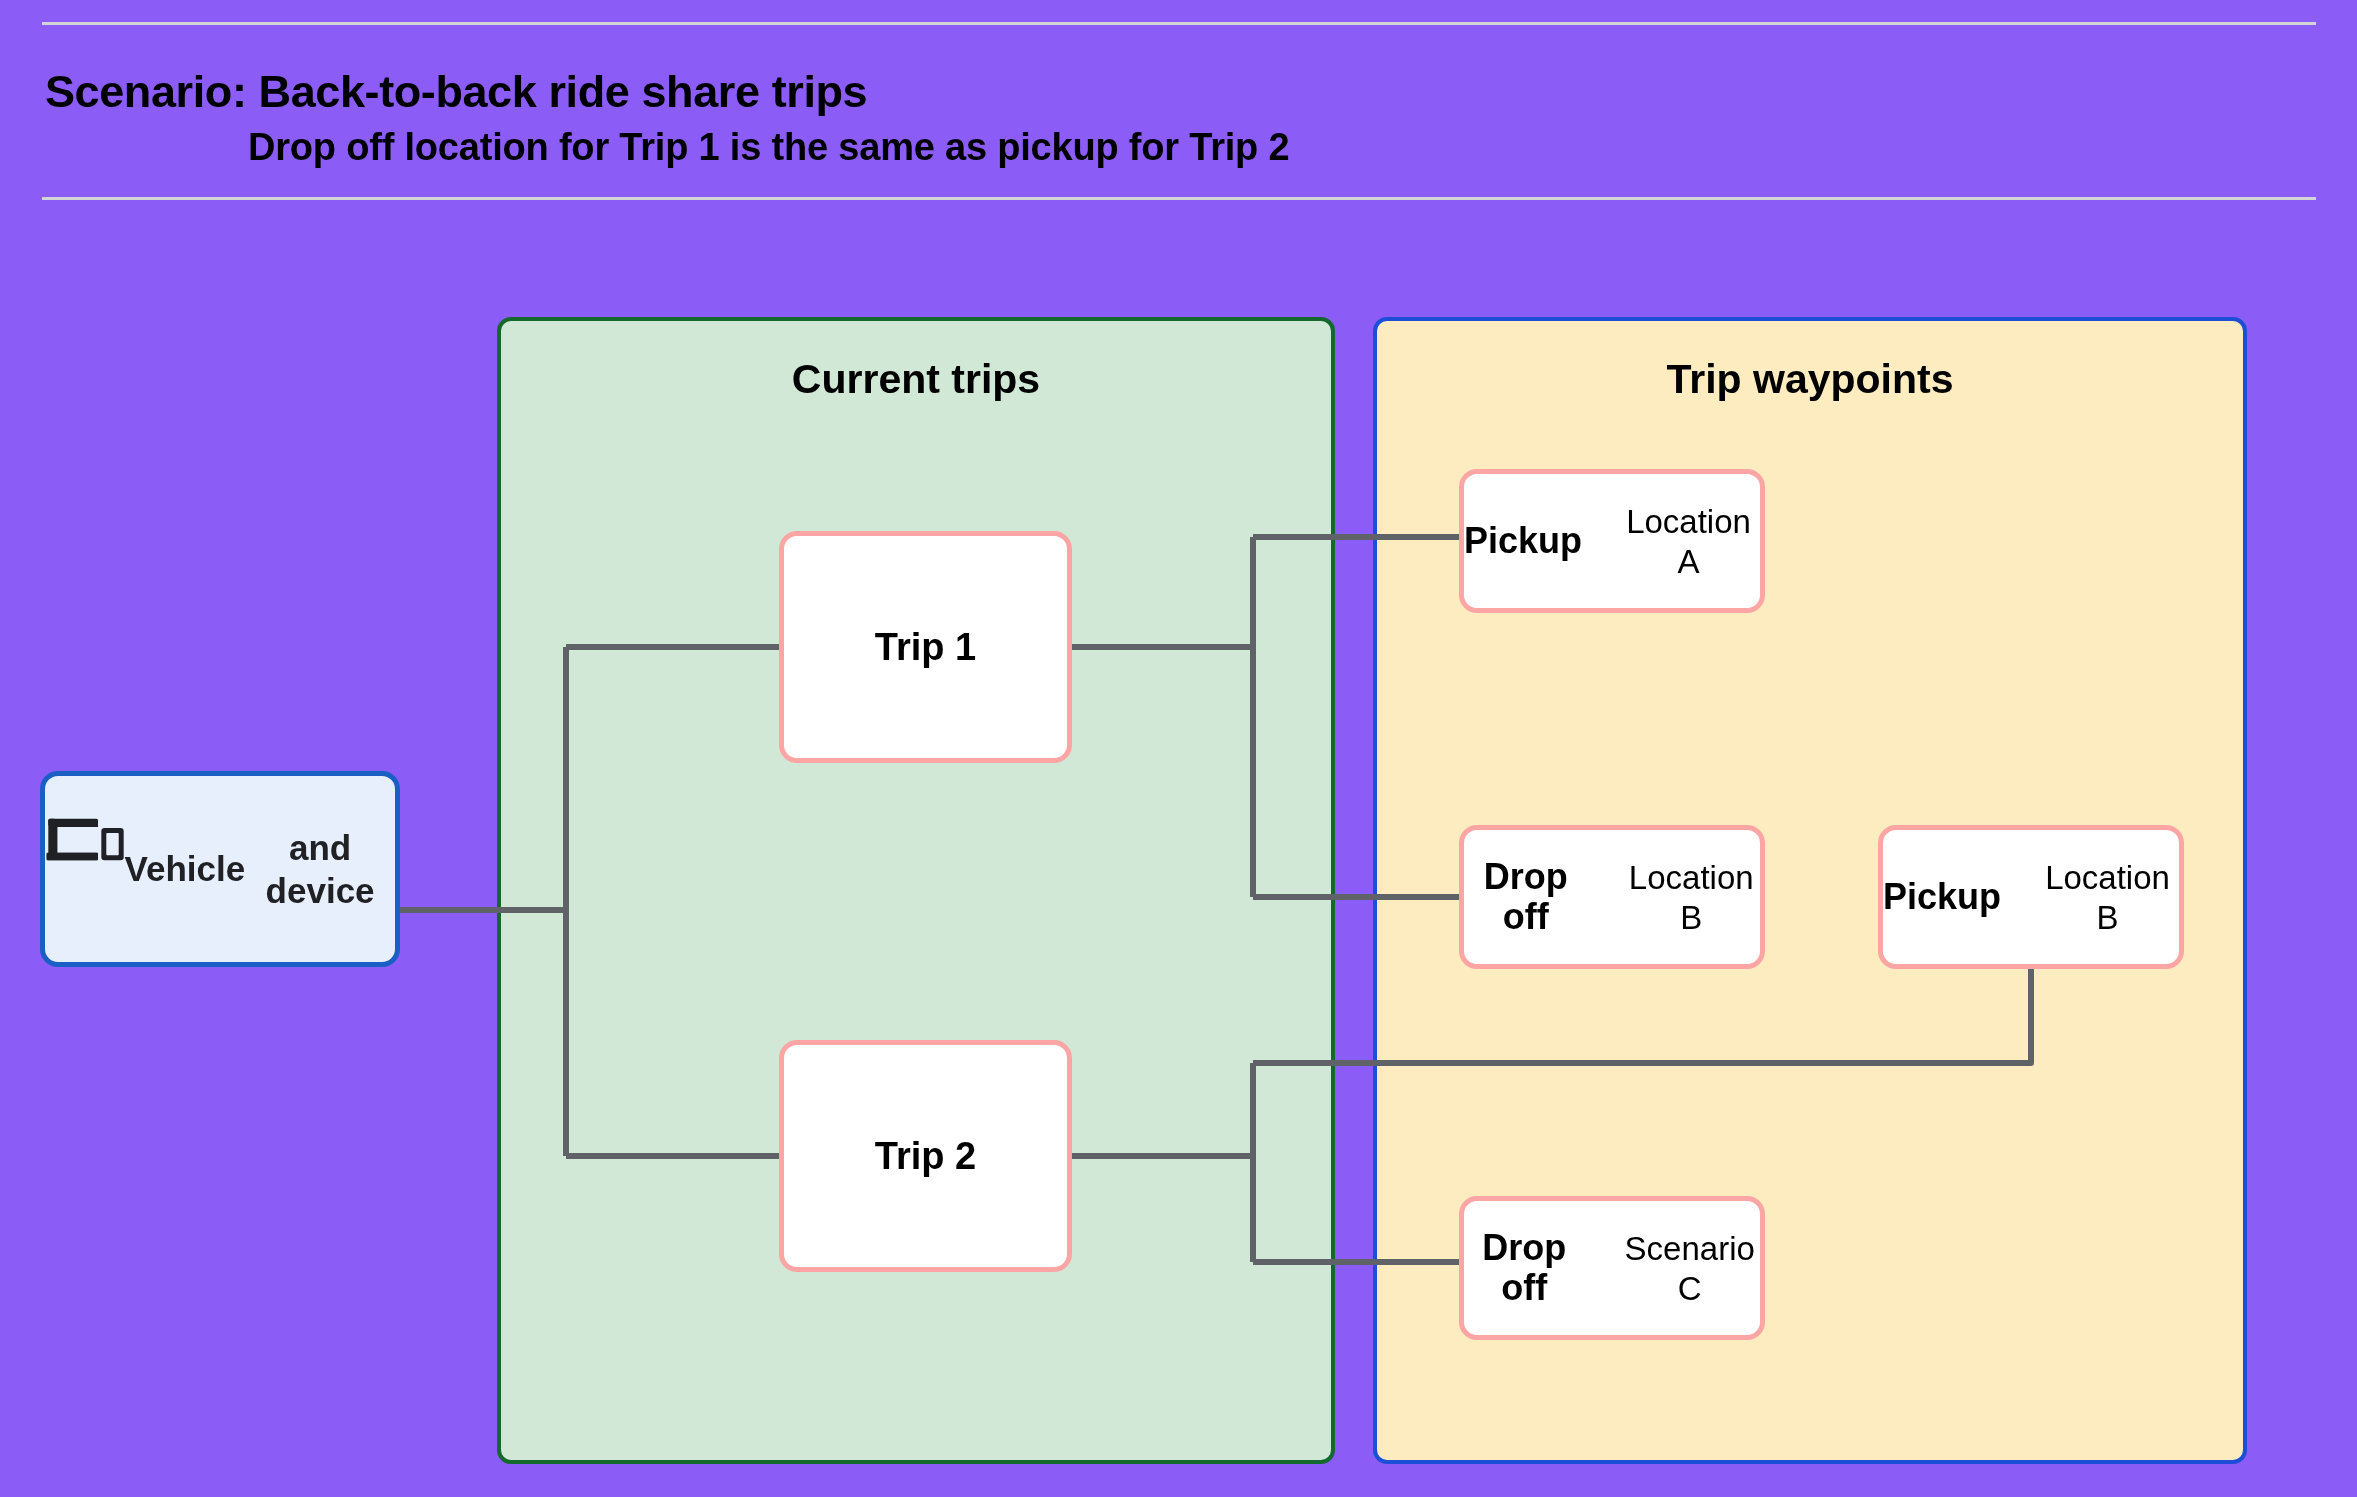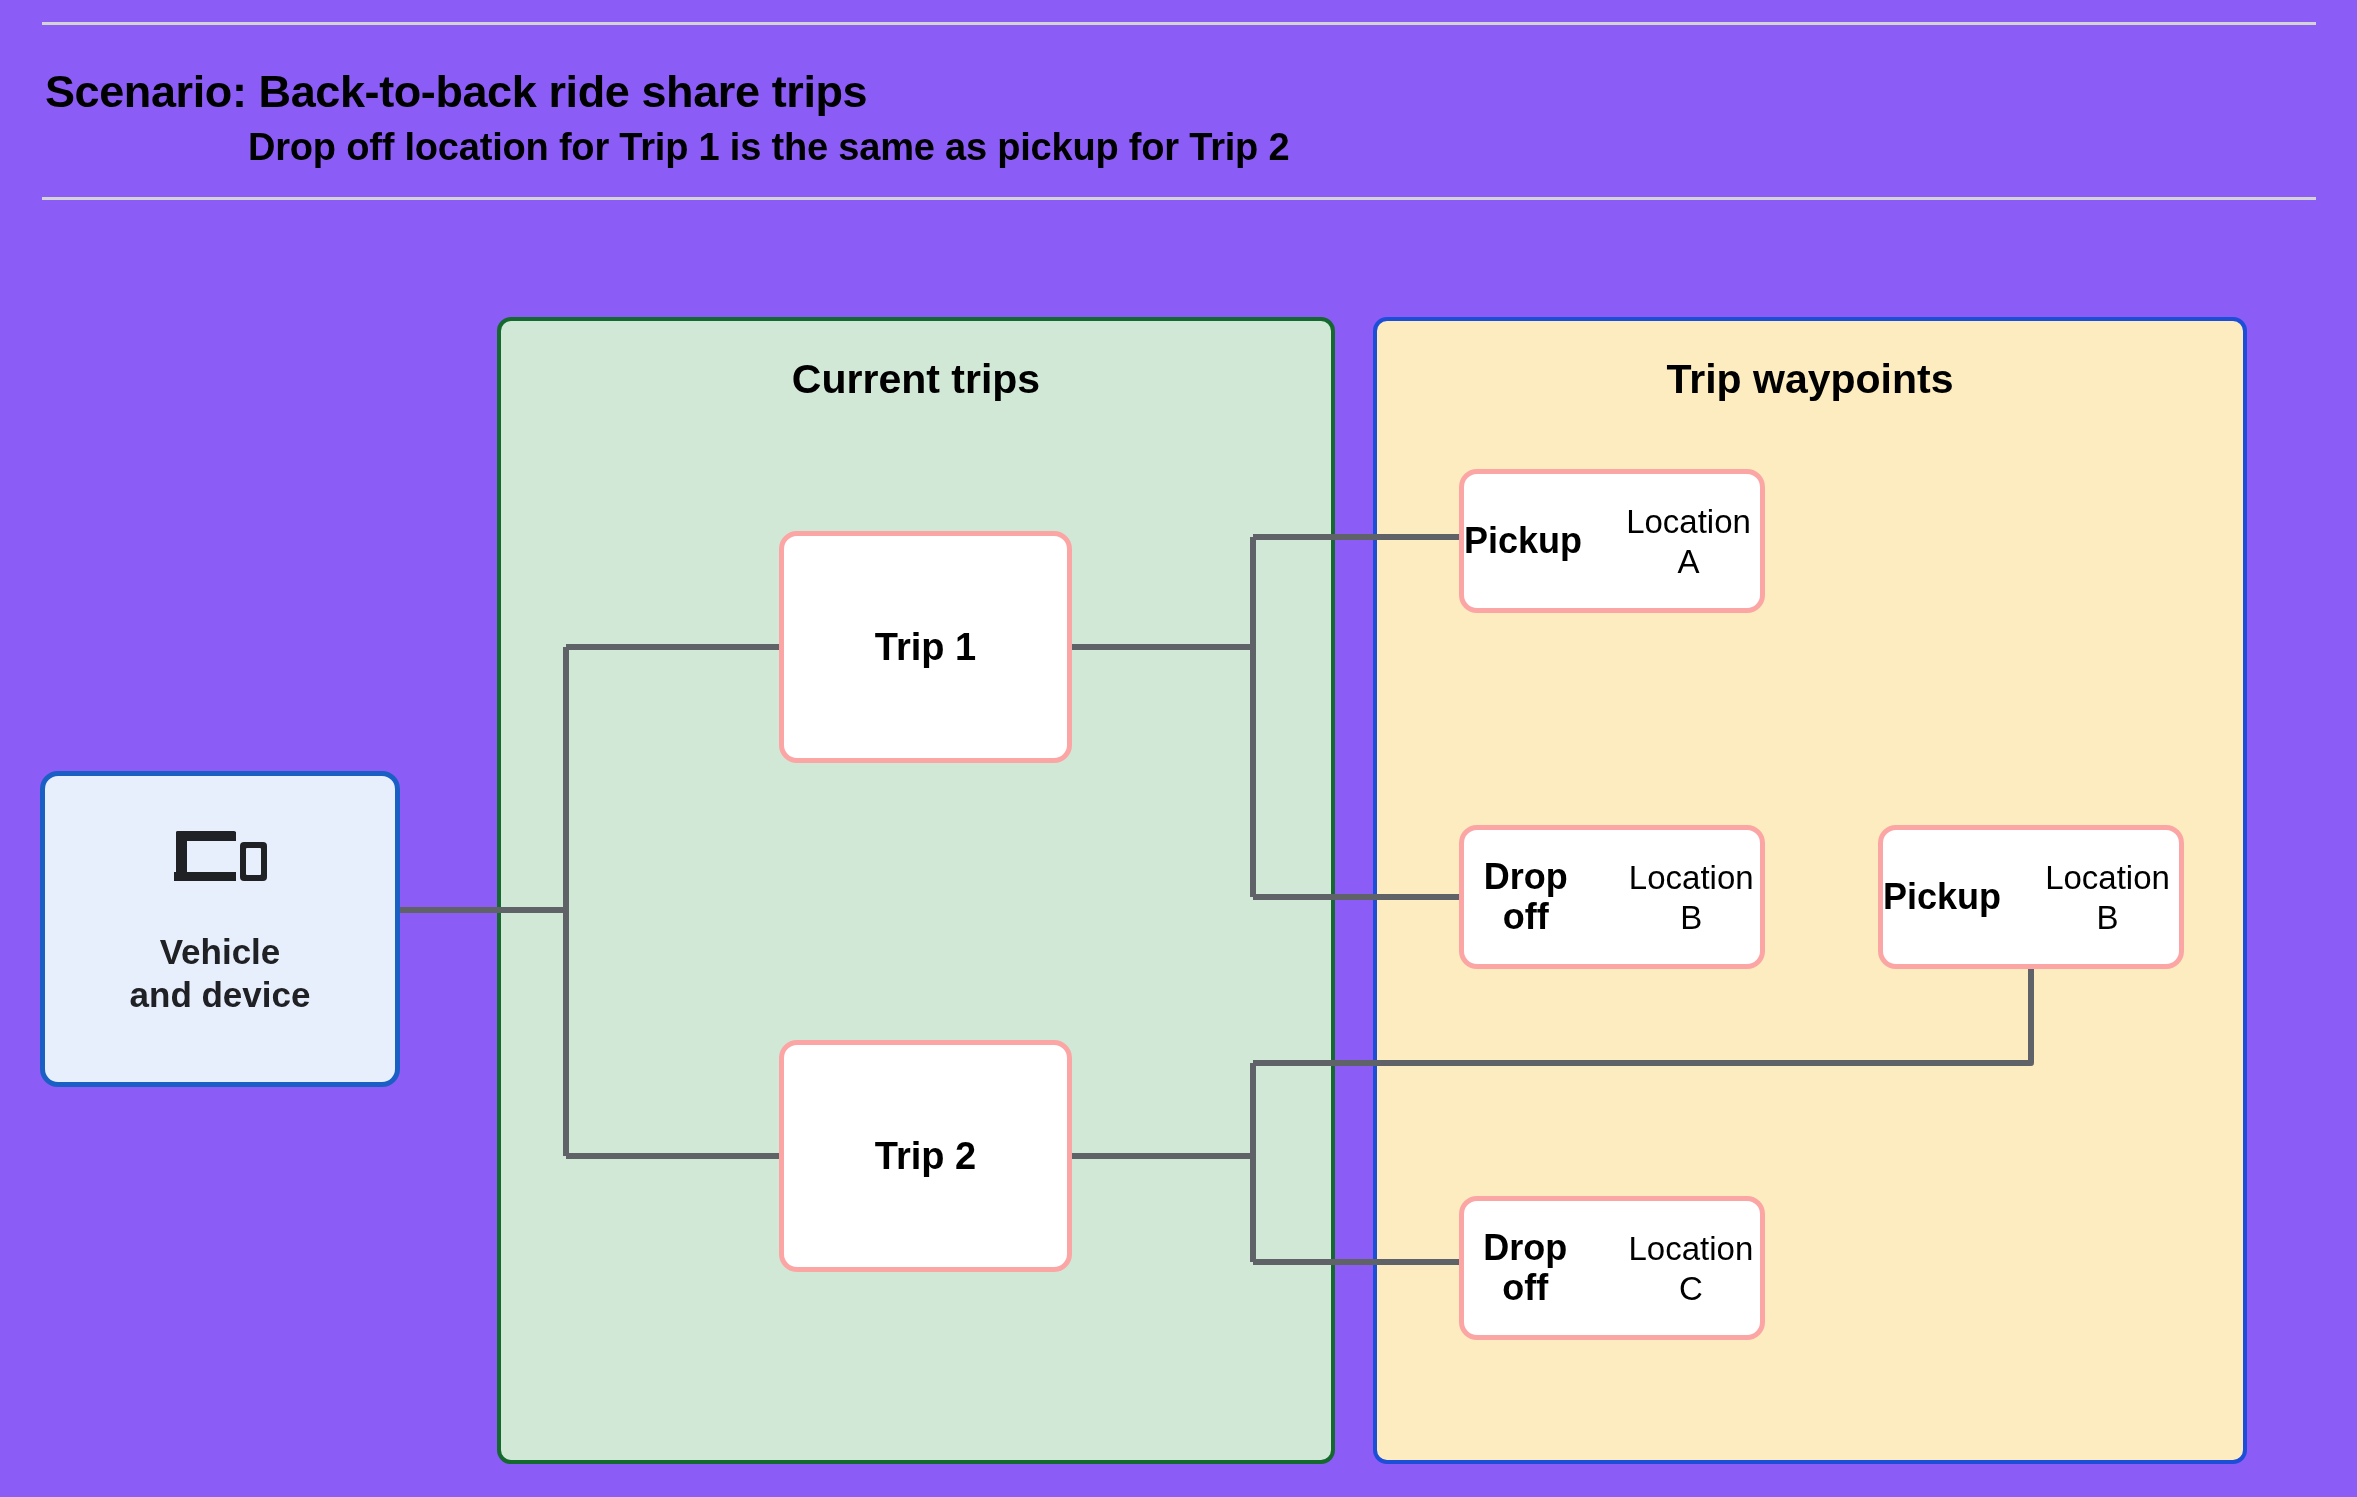--- a/index.html
+++ b/index.html
@@ -121,27 +121,27 @@
 
   #node-pickup-a   { left: 1459px; top: 469px;  width: 306px; height: 144px; }
   #node-dropoff-b  { left: 1459px; top: 825px;  width: 306px; height: 144px; }
   #node-pickup-b   { left: 1878px; top: 825px;  width: 306px; height: 144px; }
   #node-dropoff-c  { left: 1459px; top: 1196px; width: 306px; height: 144px; }
 
   
   #node-vehicle-device {
     position: absolute;
     left: 40px; top: 771px;
-    width: 360px; height: 316px;
+    width: 360px; height: 196px;
     box-sizing: border-box;
     background: #e8effc;
     border: 5px solid #1a5fc4;
     border-radius: 18px;
     display: flex;
-    flex-direction: column;
+    flex-direction: row;
     align-items: center;
     justify-content: center;
   }
   #devices-icon {
     width: 96px;
     height: 62px;
     margin-top: -14px;
     margin-bottom: 40px;
   }
   #node-vehicle-device .vd-label {
@@ -223,16 +223,16 @@
     <div class="sub">Location B</div>
   </div>
 
   <div id="node-pickup-b" class="node">
     <div class="title">Pickup</div>
     <div class="sub">Location B</div>
   </div>
 
   <div id="node-dropoff-c" class="node">
     <div class="title">Drop off</div>
-    <div class="sub">Location C</div>
+    <div class="sub">Scenario C</div>
   </div>
 
 </div>
 
 </body></html>

